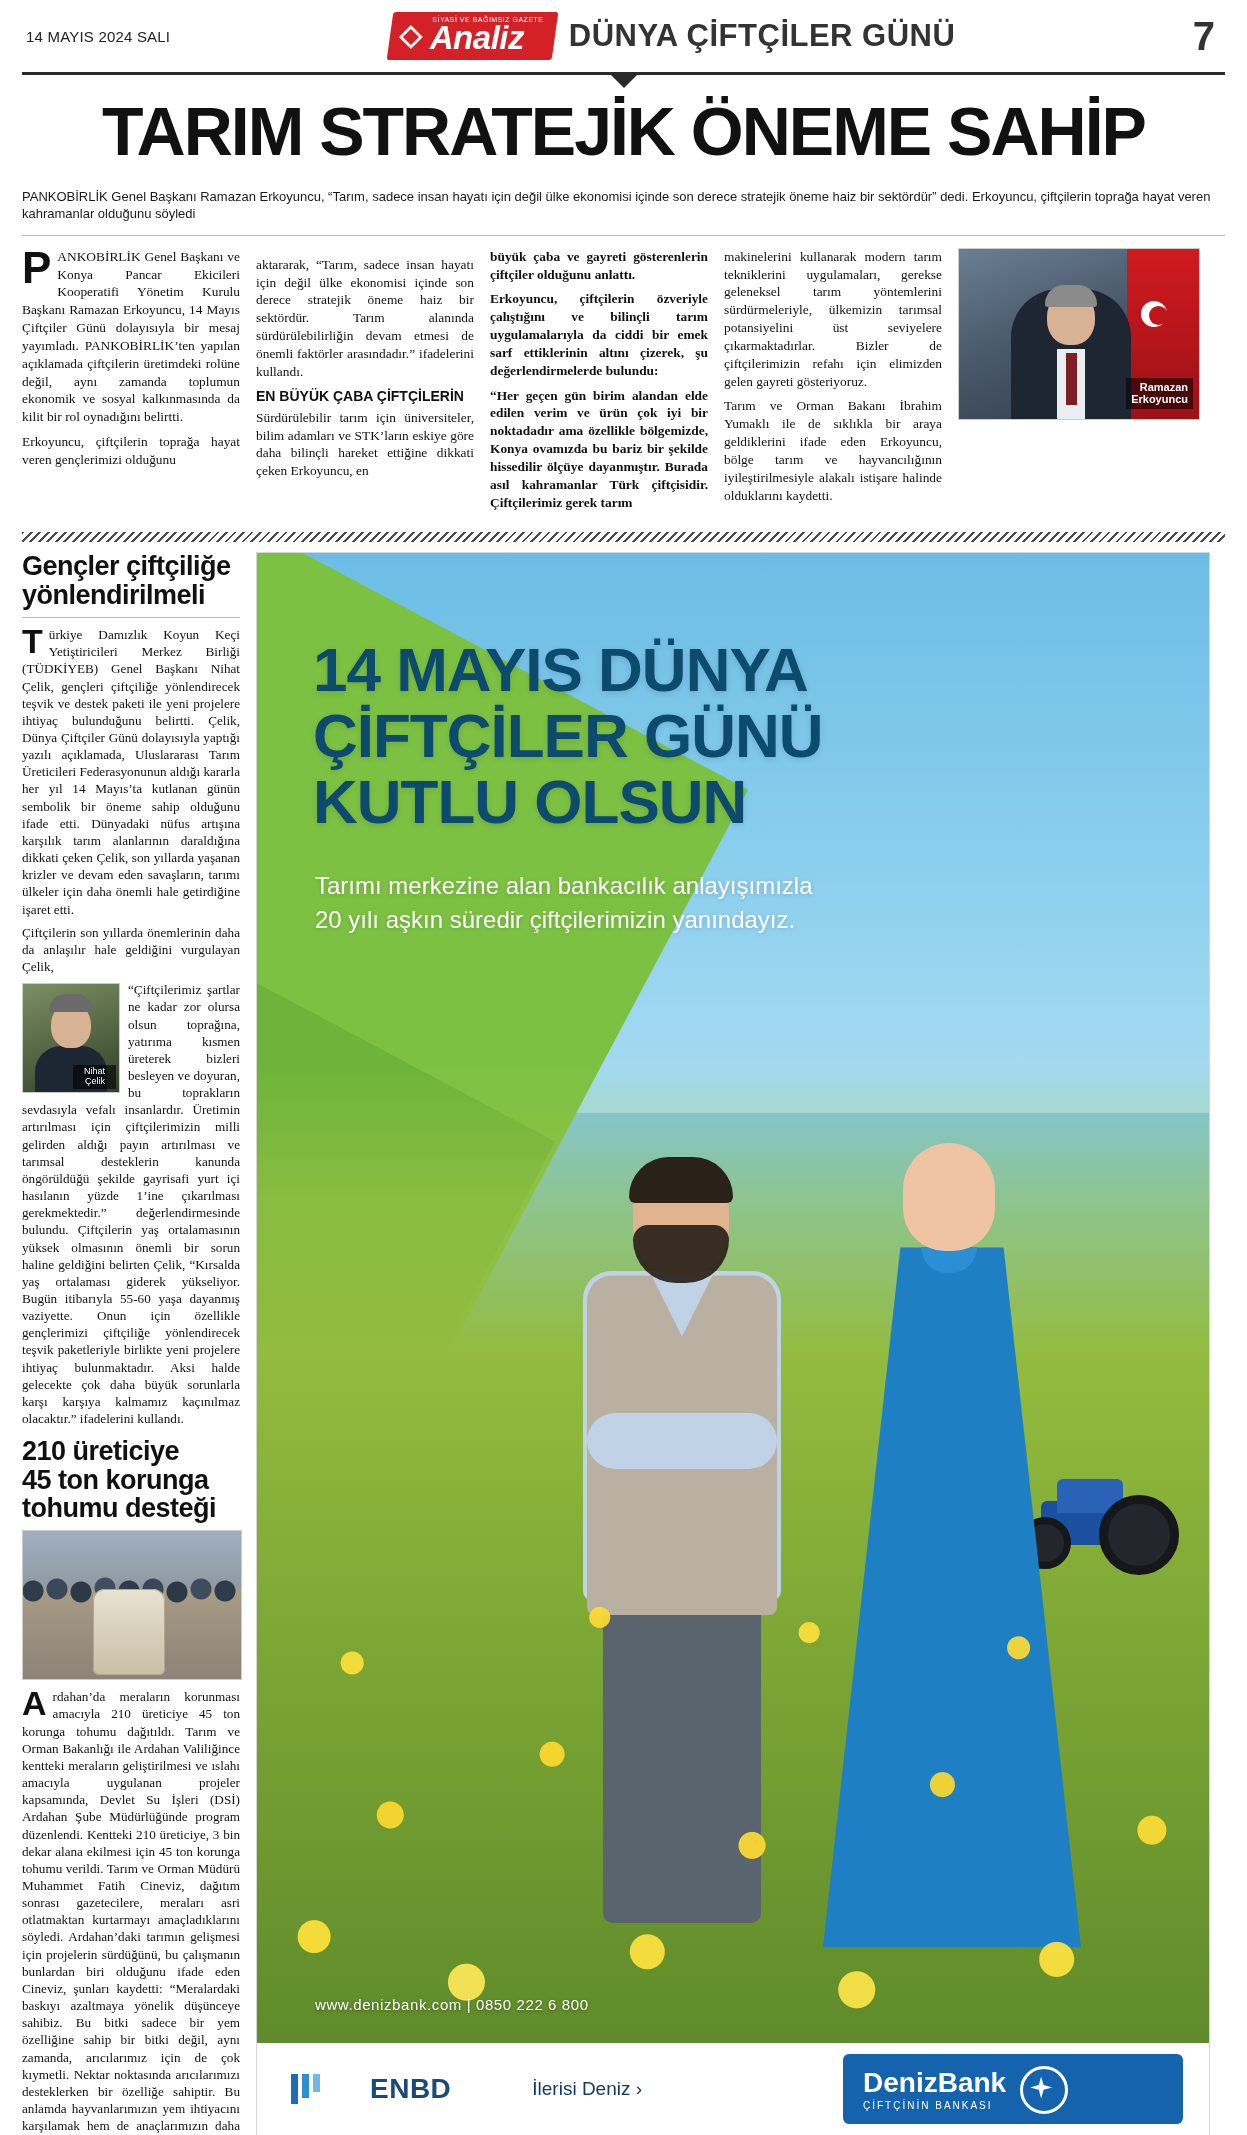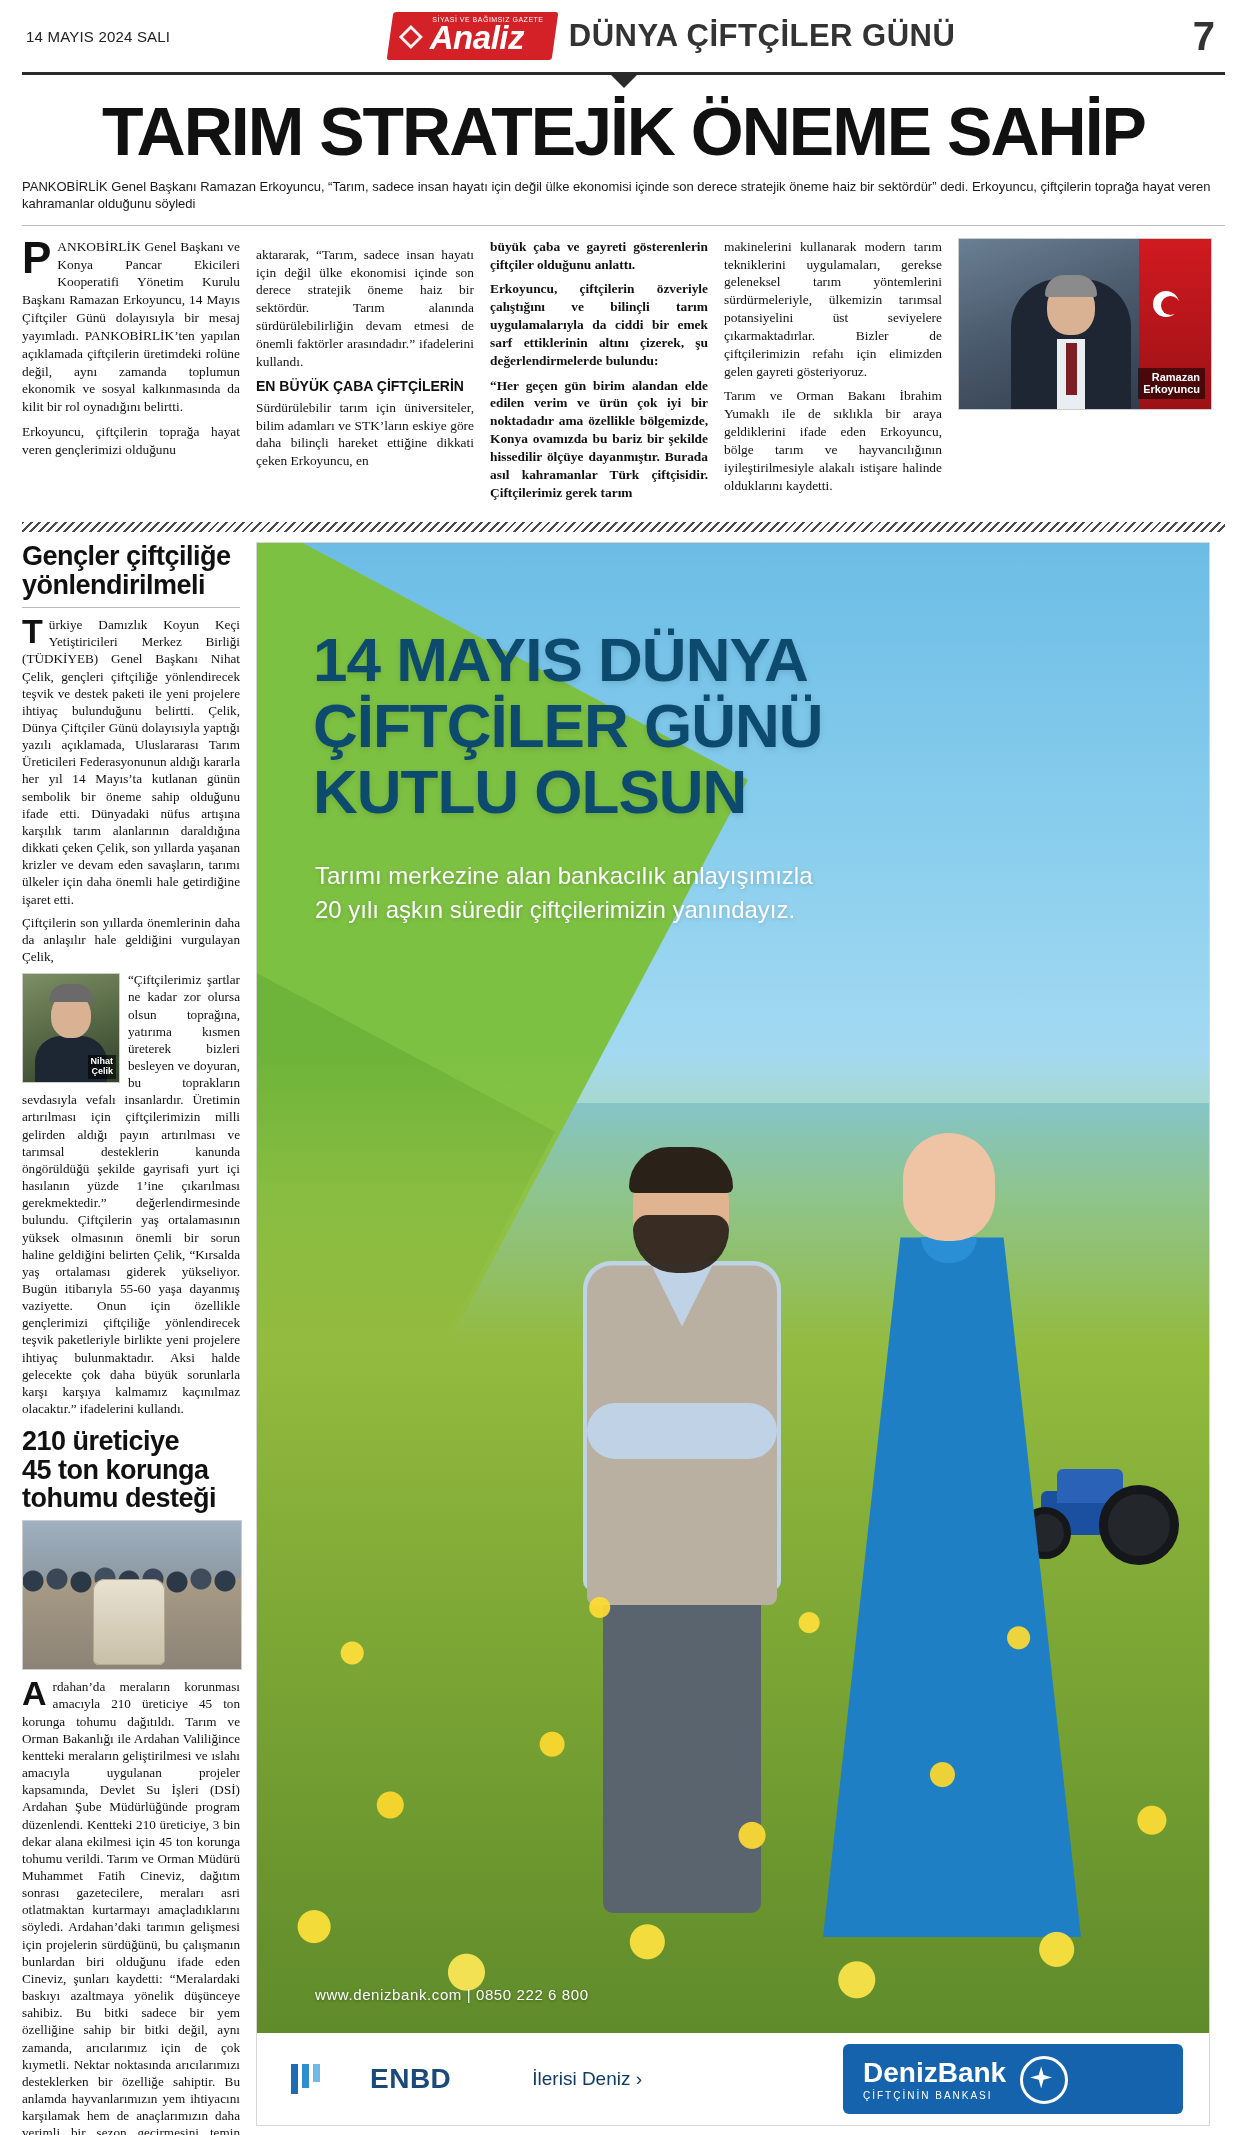--- a/index.html
+++ b/index.html
@@ -116,21 +116,21 @@
     border-top: 13px solid #2a2a2a;
   }
 
   
   .headline {
     font-family: "Liberation Sans", sans-serif;
     font-weight: bold;
     font-size: 68px;
     line-height: 1;
     letter-spacing: -2px;
-    margin: 22px 0 14px 0;
+    margin: 22px 0 24px 0;
     color: #111;
     text-align: center;
     white-space: nowrap;
   }
   .standfirst {
     font-family: "Liberation Sans", sans-serif;
     font-size: 13px;
     line-height: 1.3;
     color: #1a1a1a;
     margin-bottom: 12px;
@@ -179,21 +179,20 @@
     width: 240px;
     position: relative;
   }
   .portrait-img {
     width: 240px;
     height: 170px;
     position: relative;
     overflow: hidden;
     background: linear-gradient(160deg,#6a7f93 0%,#49586b 45%,#2d3847 100%);
     border: 1px solid #ccc;
-    padding-left: 12px;
   }
   .portrait-flag {
     position: absolute;
     right: 0; top: 0;
     width: 72px; height: 170px;
     background: linear-gradient(180deg,#d01a20,#9c1116);
   }
   .portrait-flag:before {
     content: "";
     position: absolute;
@@ -326,25 +325,25 @@
     width: 72px; height: 46px;
     background: #1d2733;
     border-radius: 26px 26px 0 0;
   }
   .inline-photo .cap {
     position: absolute;
     right: 3px; bottom: 3px;
     background: rgba(0,0,0,.6);
     color: #fff;
     font-family: "Liberation Sans", sans-serif;
-    font-weight: bold;
+    font-weight: normal;
     font-size: 9px;
     line-height: 1.1;
     text-align: right;
-    padding: 2px 3px;
+    padding: 2px 11px;
   }
   .wide-photo {
     width: 218px;
     height: 148px;
     margin: 4px 0 8px 0;
     background: linear-gradient(180deg,#9fb0c0 0%,#8e9aa3 38%,#a89c86 39%,#8c8377 100%);
     position: relative;
     overflow: hidden;
     border: 1px solid #ccc;
   }

